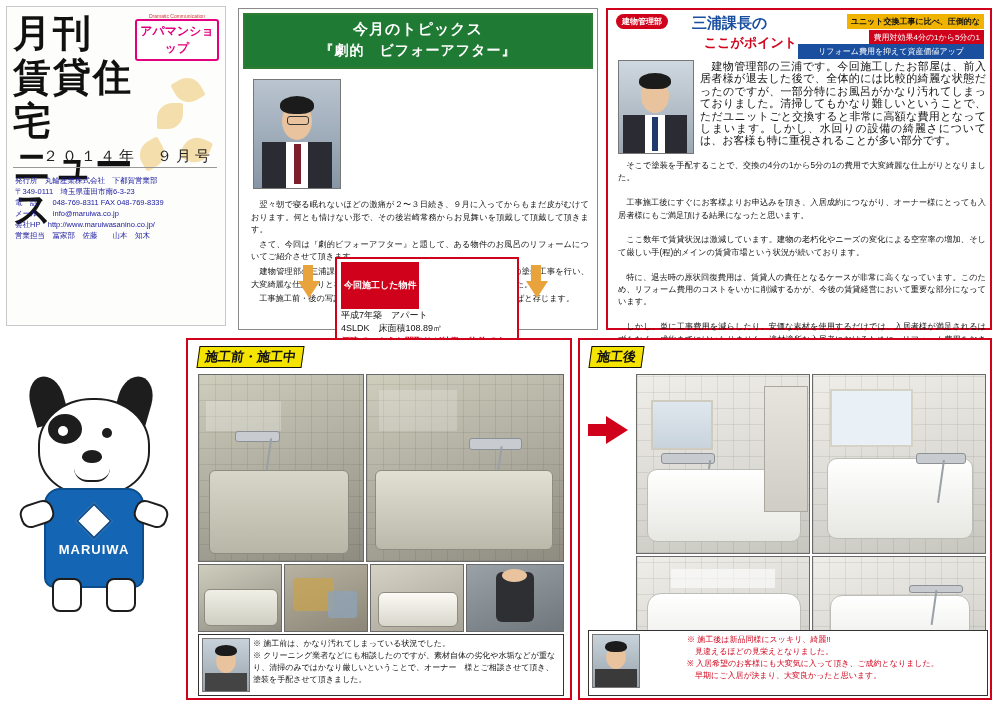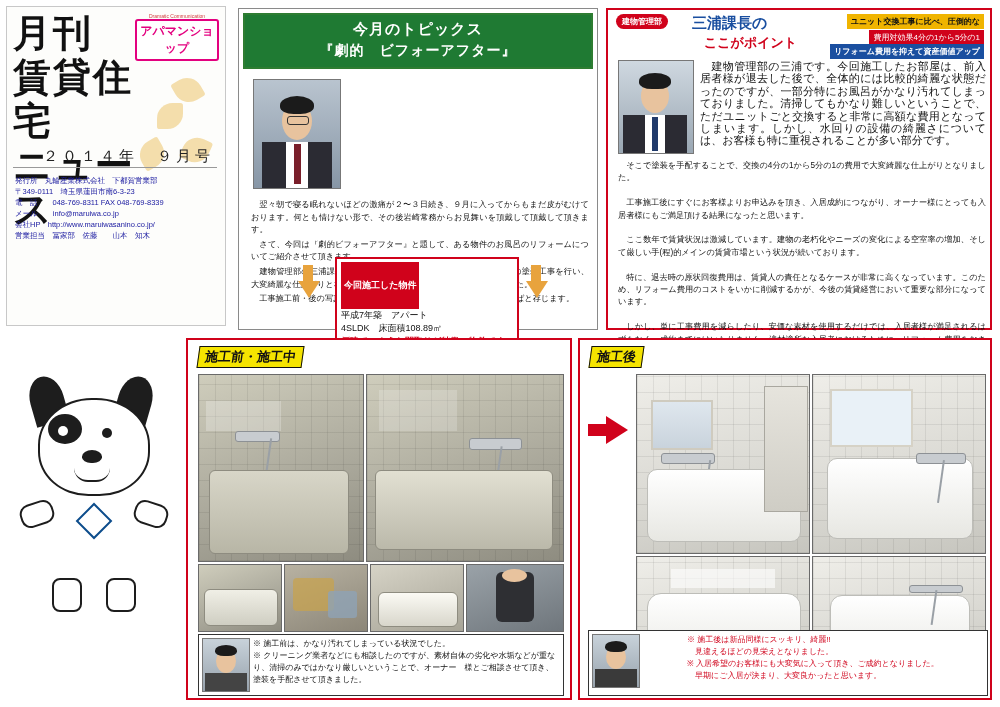--- a/index.html
+++ b/index.html
@@ -51,21 +51,21 @@
   .arrow-dn-stem{position:absolute;width:10px;height:16px;background:#e8a33d;}
 
   
   #point{left:606px;top:8px;width:386px;height:322px;border:2px solid #d0021b;background:#fff;}
   #point-head{position:relative;height:56px;}
   #pt-badge{position:absolute;left:8px;top:4px;font-size:8px;color:#fff;background:#d0021b;border-radius:8px;padding:2px 6px;font-weight:bold;}
   #pt-title{position:absolute;left:84px;top:4px;font-size:15px;font-weight:bold;color:#1a4fa0;font-family:"DejaVu Serif",serif;}
   #pt-sub{position:absolute;left:96px;top:24px;font-size:13px;font-weight:bold;color:#d0021b;font-family:"DejaVu Serif",serif;}
   #pt-rib1{position:absolute;right:6px;top:4px;background:#f0b400;color:#111;font-size:8px;font-weight:bold;padding:2px 4px;}
   #pt-rib2{position:absolute;right:6px;top:20px;background:#d0021b;color:#fff;font-size:8px;font-weight:normal;padding:2px 4px;}
-  #pt-rib3{position:absolute;right:6px;top:34px;background:#1a4fa0;color:#fff;font-size:8px;font-weight:bold;padding:2px 4px;}
+  #pt-rib3{position:absolute;right:6px;top:34px;background:#1a4fa0;color:#fff;font-size:8px;font-weight:normal;padding:2px 20px;}
   #pt-photo{position:absolute;left:10px;top:50px;width:74px;height:92px;border:1px solid #777;background:linear-gradient(#cfd8e0,#9aa7b3);overflow:hidden;}
   #pt-text{position:absolute;left:92px;top:50px;width:286px;font-size:11px;line-height:12.4px;text-align:justify;}
   #pt-text2{position:absolute;left:10px;top:150px;width:368px;font-size:8.2px;line-height:12.4px;text-align:justify;}
 
   
   #before{left:186px;top:338px;width:386px;height:362px;border:2px solid #d0021b;background:#fff;}
   #after{left:578px;top:338px;width:414px;height:362px;border:2px solid #d0021b;background:#fff;}
   .sec-label{position:absolute;background:#f5e400;color:#111;font-weight:bold;font-size:13px;border:1px solid #111;padding:1px 6px;transform:skewX(-8deg);font-family:"DejaVu Serif",serif;}
 
   
@@ -304,20 +304,23 @@
   <div class="box" id="dog">
     <div class="d-ear" style="left:16px;top:6px;width:34px;height:48px;transform:rotate(-16deg);"></div>
     <div class="d-ear" style="left:104px;top:6px;width:34px;height:48px;transform:rotate(16deg);"></div>
     <div class="d-head" style="left:24px;top:28px;width:108px;height:94px;"></div>
     <div class="d-patch" style="left:34px;top:44px;width:34px;height:30px;"></div>
     <div class="d-eye" style="left:44px;top:56px;width:10px;height:10px;background:#fff;"></div>
     <div class="d-eye" style="left:88px;top:58px;width:10px;height:10px;"></div>
     <div class="d-nose" style="left:68px;top:80px;width:20px;height:13px;"></div>
     <div style="position:absolute;left:60px;top:96px;width:36px;height:14px;border-bottom:2px solid #1d1d1d;border-radius:0 0 14px 14px;"></div>
 
+    <div class="d-body" style="left:30px;top:118px;width:96px;height:96px;">
+      <div id="dog-brand" style="top:52px;">MARUIWA</div>
+    </div>
     <div class="d-diamond" style="left:67px;top:138px;"></div>
     <div class="d-arm" style="left:6px;top:132px;width:30px;height:20px;transform:rotate(-18deg);"></div>
     <div class="d-arm" style="left:120px;top:132px;width:30px;height:20px;transform:rotate(18deg);"></div>
     <div class="d-leg" style="left:38px;top:208px;width:26px;height:30px;"></div>
     <div class="d-leg" style="left:92px;top:208px;width:26px;height:30px;"></div>
   </div>
 
 </div>
 
 </body></html>

